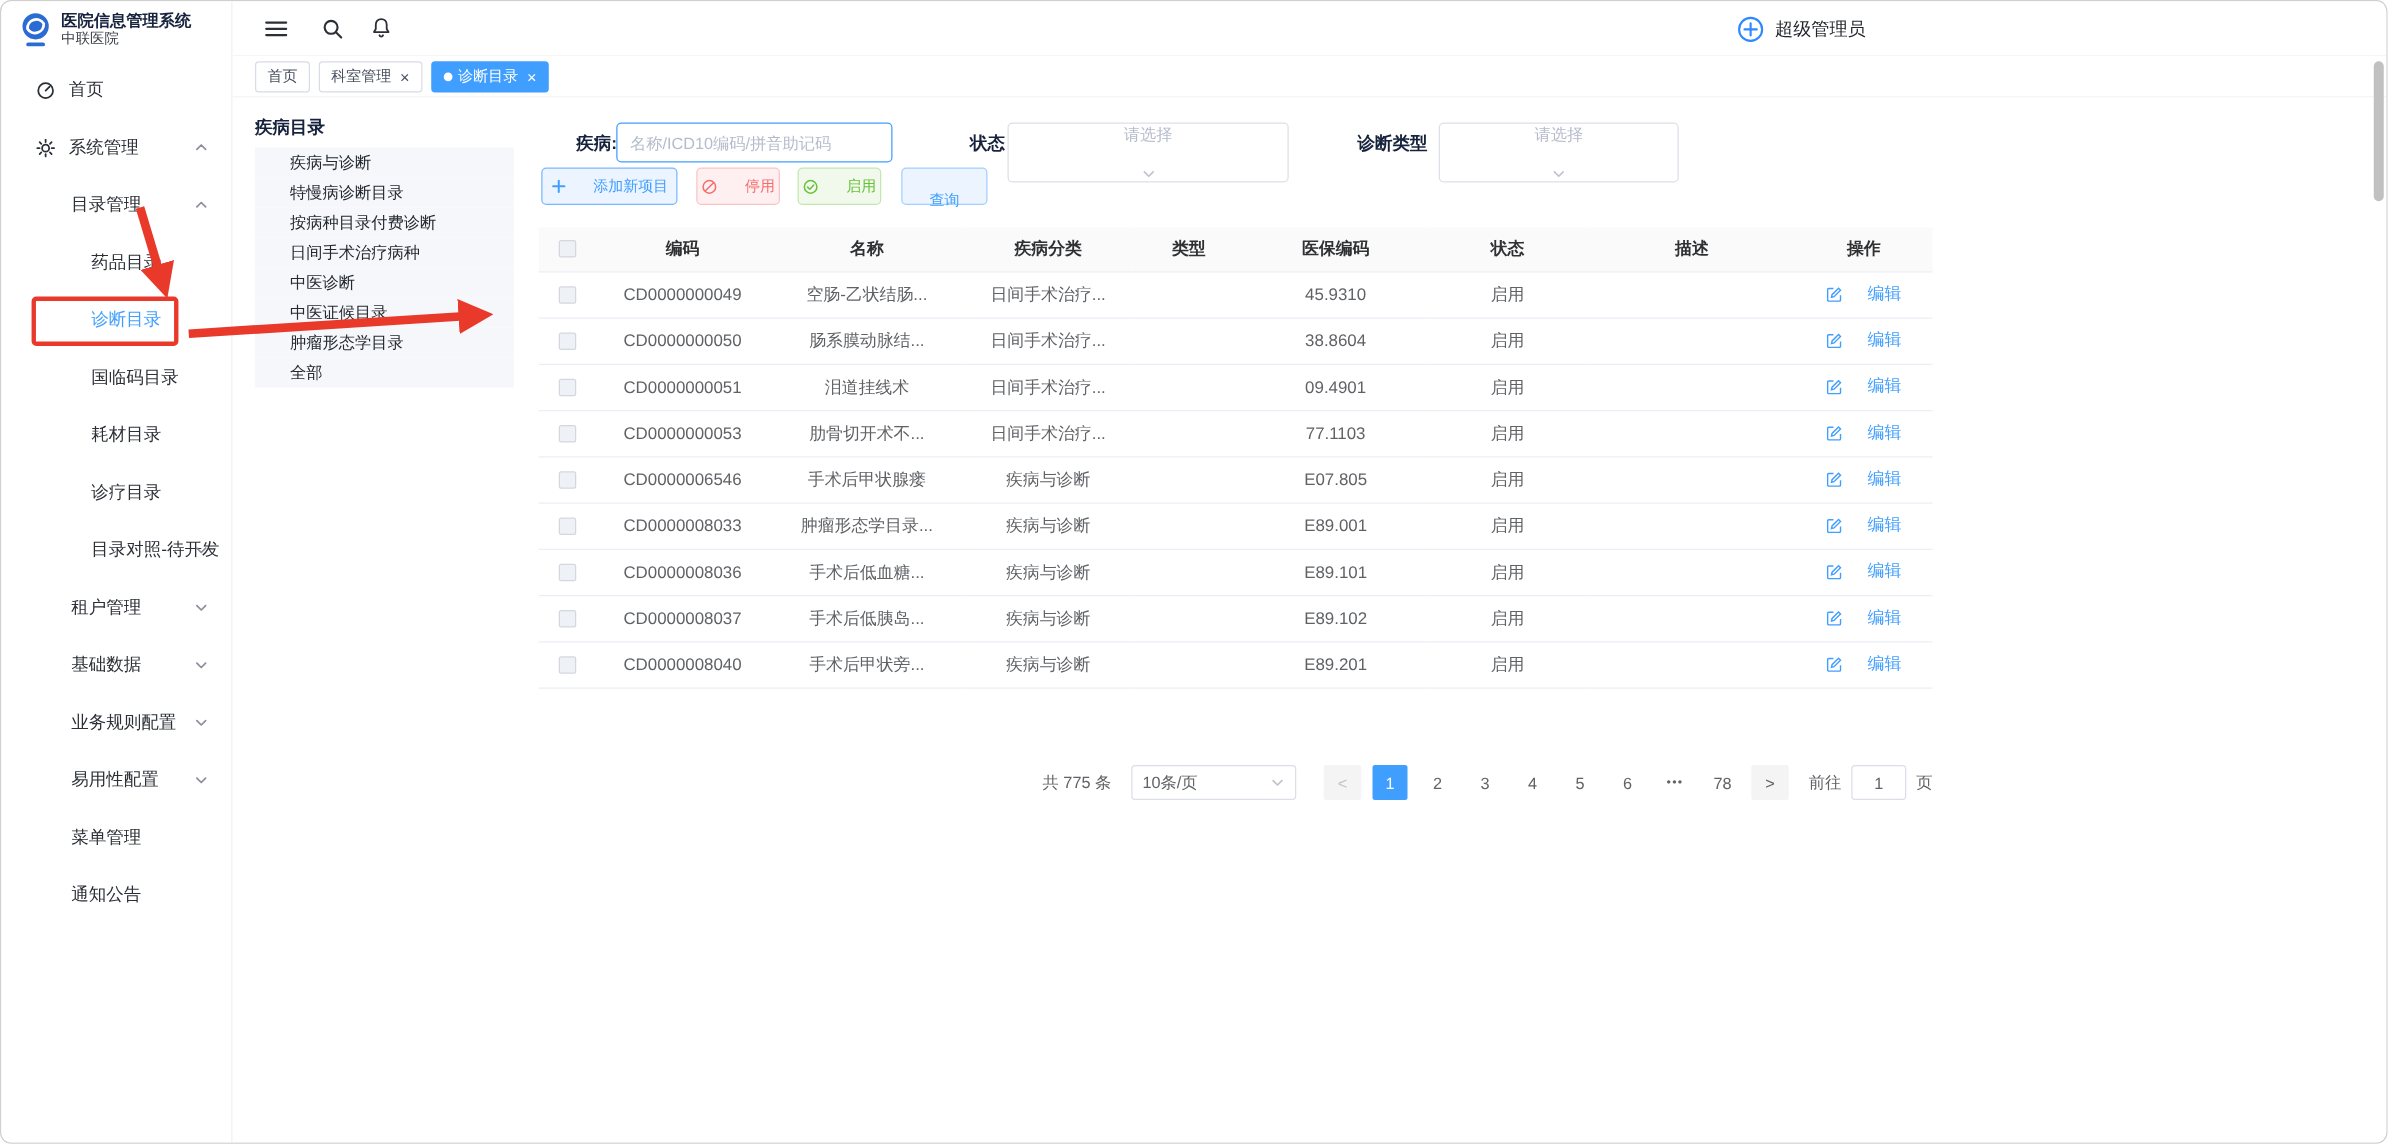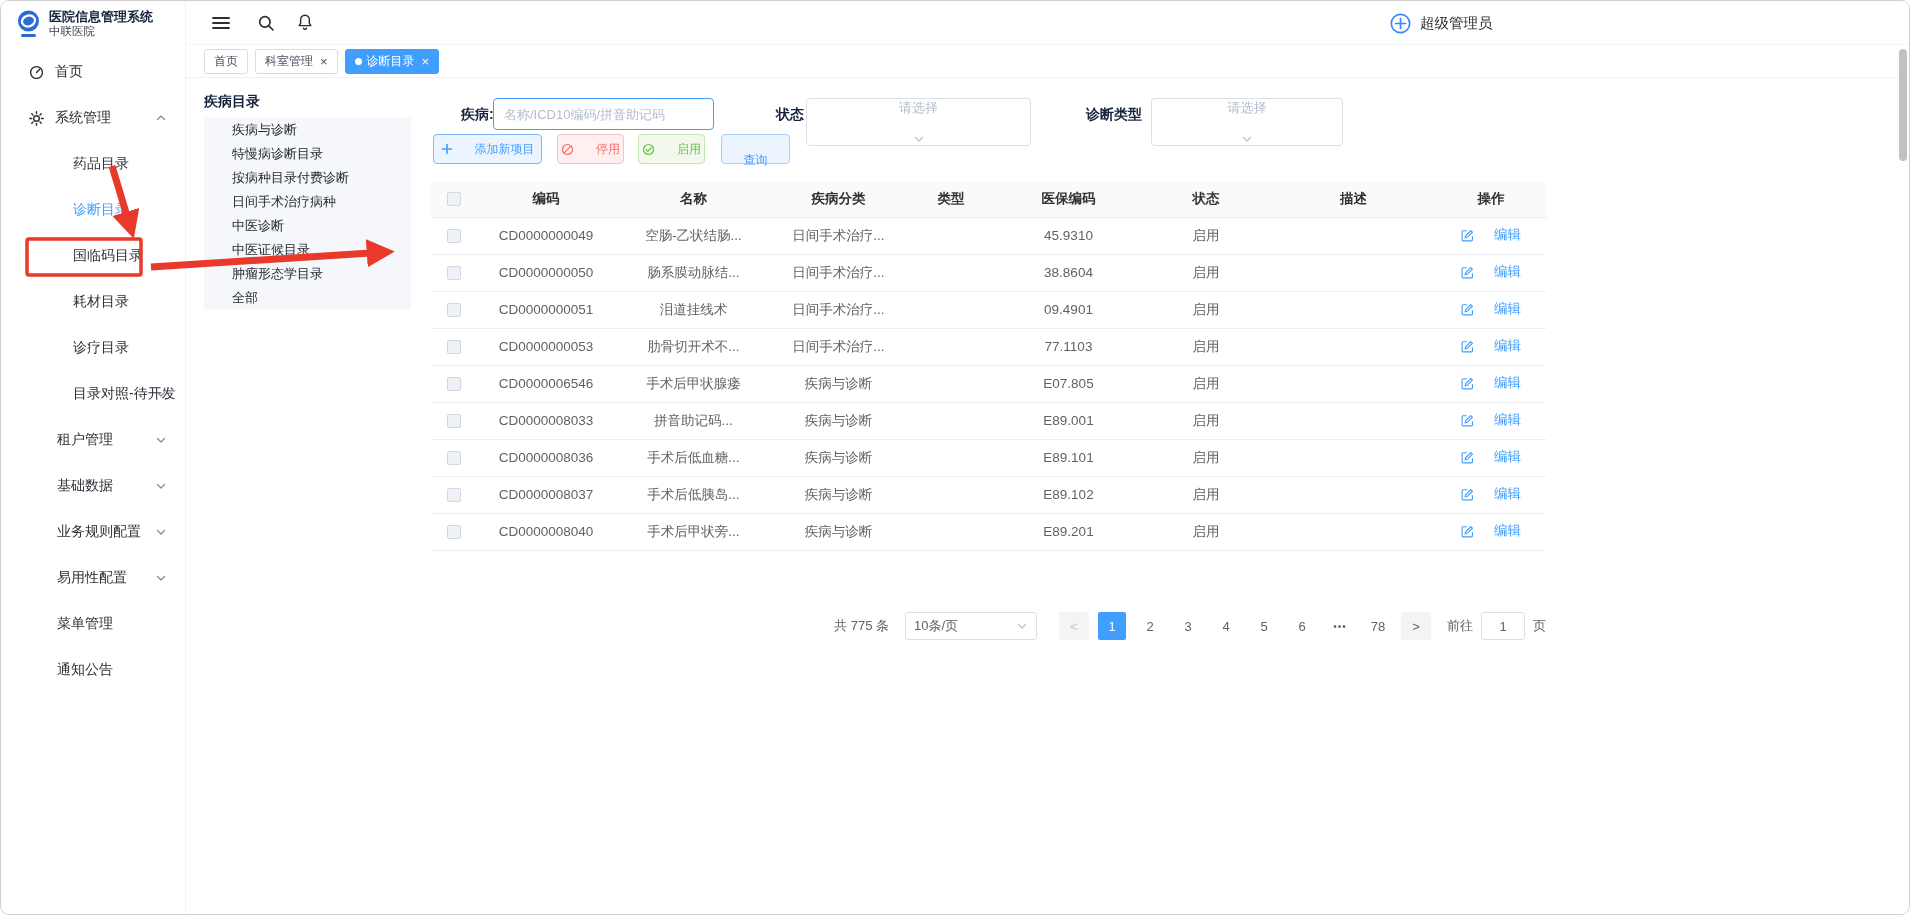--- a/index.html
+++ b/index.html
@@ -118,20 +118,26 @@
               <line x1="8" y1="13.2" x2="8" y2="15.2"></line>
               <line x1="0.8" y1="8" x2="2.8" y2="8"></line>
               <line x1="13.2" y1="8" x2="15.2" y2="8"></line>
               <line x1="2.9" y1="2.9" x2="4.3" y2="4.3"></line>
               <line x1="11.7" y1="11.7" x2="13.1" y2="13.1"></line>
               <line x1="2.9" y1="13.1" x2="4.3" y2="11.7"></line>
               <line x1="11.7" y1="4.3" x2="13.1" y2="2.9"></line>
             </g>
           </svg>
           <span class="side-label">系统管理</span>
+          <svg class="chev" width="12" height="12" viewBox="0 0 12 12">
+            <polyline points="2.5,7.5 6,4 9.5,7.5" fill="none" stroke="#8a8f99" stroke-width="1.4" stroke-linecap="round" stroke-linejoin="round"></polyline>
+          </svg>
+        </div>
+        <div class="side-item lv1">
+          <span class="side-label">目录管理</span>
           <svg class="chev" width="12" height="12" viewBox="0 0 12 12">
             <polyline points="2.5,7.5 6,4 9.5,7.5" fill="none" stroke="#8a8f99" stroke-width="1.4" stroke-linecap="round" stroke-linejoin="round"></polyline>
           </svg>
         </div>
         <div class="side-item lv2">
           <span class="side-label">药品目录</span>
         </div>
         <div class="side-item lv2 active">
           <span class="side-label">诊断目录</span>
         </div>
@@ -409,21 +415,21 @@
                     <path d="M10.6 1.7 l1.7 1.7 -5.6 5.6 -2.2 0.5 0.5 -2.2 Z"></path>
                   </svg>
                   <span>编辑</span>
                 </span></td>
             </tr>
             <tr>
               <td>
                 <div class="checkbox"></div>
               </td>
               <td>CD0000008033</td>
-              <td>拼音助记码...</td>
+              <td>肿瘤形态学目录...</td>
               <td>疾病与诊断</td>
               <td></td>
               <td>E89.001</td>
               <td>启用</td>
               <td></td>
               <td><span class="edit-link">
                   <svg width="13" height="13" viewBox="0 0 14 14" fill="none" stroke="#409eff" stroke-width="1.2">
                     <path d="M12.3 7.8 V11.8 a1 1 0 0 1 -1 1 H2.2 a1 1 0 0 1 -1 -1 V2.9 a1 1 0 0 1 1 -1 H6.2"></path>
                     <path d="M10.6 1.7 l1.7 1.7 -5.6 5.6 -2.2 0.5 0.5 -2.2 Z"></path>
                   </svg>

